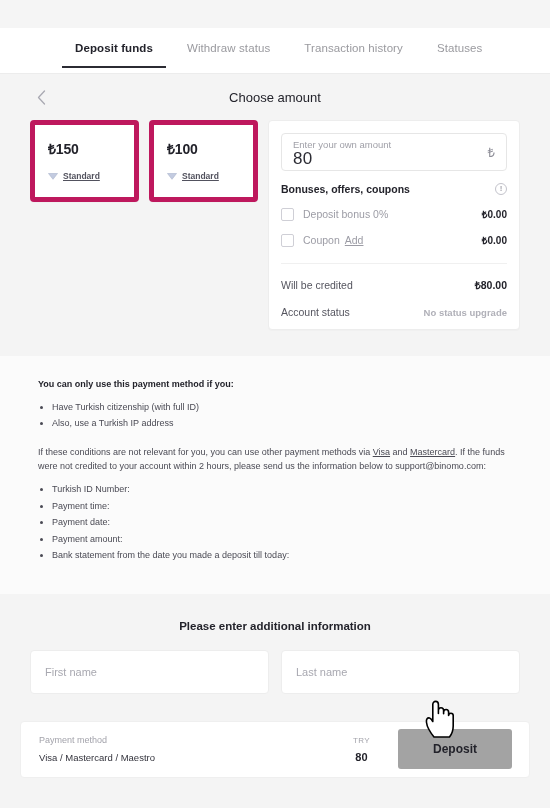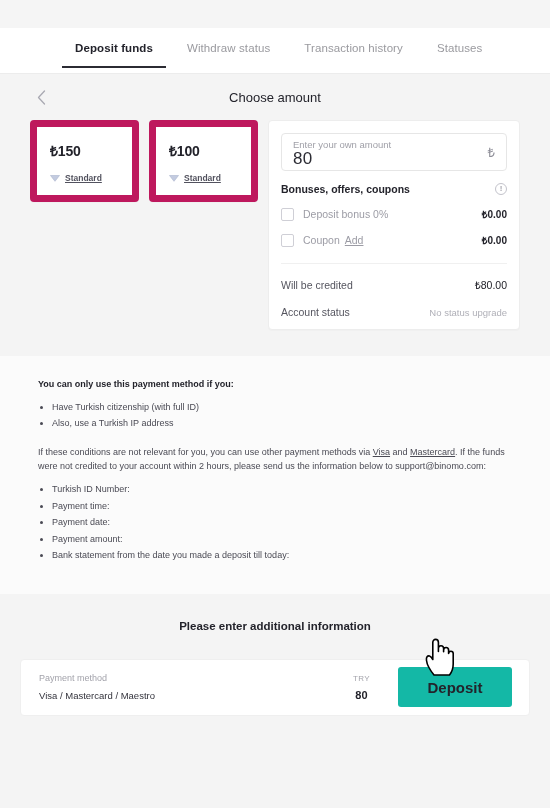--- a/index.html
+++ b/index.html
@@ -41,21 +41,21 @@
     cursor: pointer;
   }
   .head-title { font-size: 13px; font-weight: normal; color: #23232b; }
 
   
   .amount-row {
     display: flex; gap: 10px; padding: 0 30px; align-items: flex-start;
   }
   .amt-card {
     width: 109px; height: 82px; background: #fff;
-    border: 7px solid #be185d; border-radius: 4px;
+    border: 5px solid #be185d; border-radius: 4px;
     padding: 14px 13px 0 13px; cursor: pointer;
     box-shadow: 0 1px 1px rgba(0,0,0,.02);
   }
   .amt-val { font-size: 14px; font-weight: bold; color: #22222a; letter-spacing: -.2px; }
   .amt-badge {
     margin-top: 13px; display: flex; align-items: center; gap: 5px;
     font-size: 8.5px; color: #52525e; font-weight: bold; text-decoration: underline;
   }
 
   .right-card {
@@ -92,22 +92,22 @@
   .bon-lbl { color: #9c9ca5; }
   .bon-add { color: #9c9ca5; text-decoration: underline; margin-left: 5px; cursor: pointer; }
   .bon-amt { margin-left: auto; font-size: 10px; font-weight: bold; color: #22222a; }
 
   .divider { height: 1px; background: #f0f0f0; margin: 16px 0 0 0; }
   .sum-row {
     display: flex; align-items: center; justify-content: space-between;
     margin-top: 14px; font-size: 10.5px;
   }
   .sum-lbl { color: #55555f; }
-  .sum-val { font-weight: normal; color: #22222a; }
-  .sum-val.muted { font-weight: normal; color: #b0b0b8; font-size: 9.5px; }
+  .sum-val { font-weight: bold; color: #22222a; }
+  .sum-val.muted { font-weight: bold; color: #b0b0b8; font-size: 9.5px; }
 
   
   .info-panel {
     background: #fbfbfb; margin-top: 26px; padding: 22px 38px 28px 38px;
     font-size: 9px; color: #4a4a54; line-height: 1.5;
   }
   .info-panel b { color: #23232b; font-weight: bold; font-size: 9px; }
   .info-panel ul { margin: 9px 0 0 14px; }
   .info-panel li { margin-bottom: 3px; list-style: disc; }
   .info-para { margin-top: 14px; line-height: 1.65; }
@@ -130,23 +130,23 @@
     margin: 27px 20px 0 20px; background: #fff; border: 1px solid #efefef;
     border-radius: 4px; height: 57px; display: flex; align-items: center;
     padding: 0 17px 0 18px; position: relative;
   }
   .pm-lbl { font-size: 9px; color: #a3a3ab; }
   .pm-val { font-size: 9.5px; color: #33333c; margin-top: 7px; }
   .try-box { margin-left: auto; text-align: center; padding-right: 28px; }
   .try-lbl { font-size: 8px; color: #a3a3ab; letter-spacing: .4px; }
   .try-val { font-size: 11px; font-weight: bold; color: #22222a; margin-top: 6px; }
   .dep-btn {
-    width: 114px; height: 40px; background: #14b8a6; border-radius: 3px;
+    width: 114px; height: 40px; background: #a3a3a3; border-radius: 3px;
     display: flex; align-items: center; justify-content: center;
-    font-size: 15px; font-weight: bold; color: #23232b; cursor: pointer;
+    font-size: 12px; font-weight: bold; color: #23232b; cursor: pointer;
   }
   .cursor-hand { position: absolute; left: 400px; top: -26px; pointer-events: none; }
 </style>
 </head>
 <body>
 
 <div class="page">
 
   <div class="tabbar">
     <div class="tab active">Deposit funds</div>
@@ -238,20 +238,24 @@
       <li>Turkish ID Number:</li>
       <li>Payment time:</li>
       <li>Payment date:</li>
       <li>Payment amount:</li>
       <li>Bank statement from the date you made a deposit till today:</li>
     </ul>
   </div>
 
   <div class="addl-title">Please enter additional information</div>
 
+  <div class="names-row">
+    <div class="name-input">First name</div>
+    <div class="name-input">Last name</div>
+  </div>
 
   <div class="pay-bar">
     <div>
       <div class="pm-lbl">Payment method</div>
       <div class="pm-val">Visa / Mastercard / Maestro</div>
     </div>
     <div class="try-box">
       <div class="try-lbl">TRY</div>
       <div class="try-val">80</div>
     </div>

